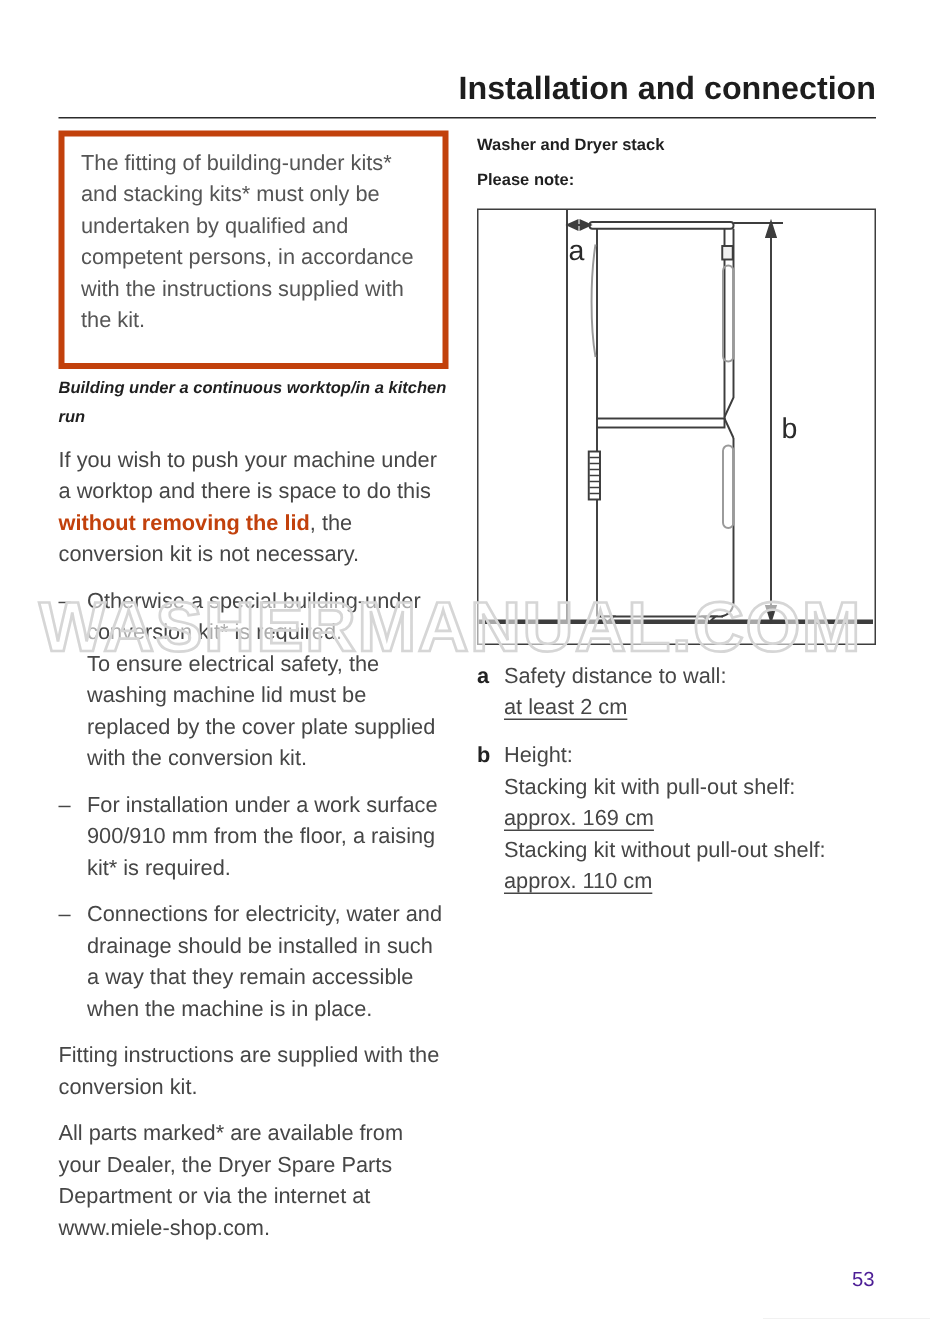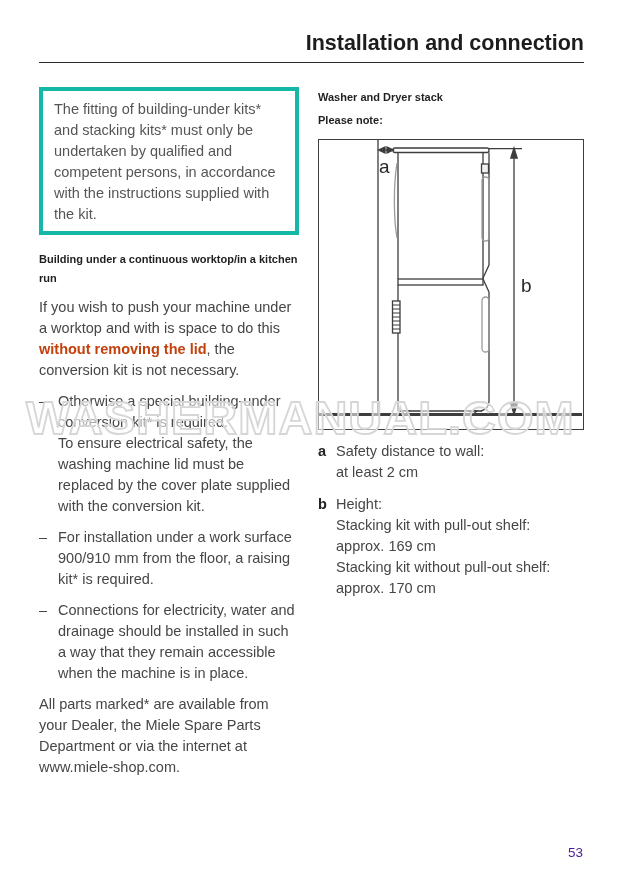--- a/index.html
+++ b/index.html
@@ -4,47 +4,47 @@
 <style>
   * { margin:0; padding:0; box-sizing:border-box; }
   html,body { background:#e8e8e8; }
   .page {
     position:relative; width:620px; height:879px; background:#ffffff;
     font-family:"Liberation Sans", sans-serif; color:#464646;
     font-size:14.5px; line-height:21px; overflow:hidden;
     margin:0 auto;
   }
   
-  .header { position:absolute; left:39px; top:30px; width:545px; }
+  .header { position:absolute; left:39px; top:46px; width:545px; }
   .page-title { font-size:21.5px; line-height:26px; font-weight:bold; color:#1d1d1d; text-align:right; }
   .title-rule { margin-top:6px; border-top:1.7px solid #2b2b2b; height:0; }
   
   .col-left  { position:absolute; left:39px;  top:84px; width:260px; }
   .col-right { position:absolute; left:318px; top:84px; width:266px; }
   
-  .warning-box { border:4px solid #14b8a6; padding:8px 11px 6px 11px; margin-top:3px; color:#555555; }
+  .warning-box { border:4px solid #c2410c; padding:8px 11px 17px 11px; margin-top:3px; color:#555555; }
   
   h2 { font-size:11px; line-height:18.5px; font-weight:bold; color:#1f1f1f; }
-  .col-left h2 { margin-top:15px; }
+  .col-left h2 { margin-top:4px;font-style:italic; }
   .col-right h2 { margin-top:4px; }
   .note-heading { margin-top:15px; }
   p.body { margin-top:10px; }
   b.inline-bold { color:#c2410c; }
   
   .bullet { display:flex; margin-top:10px; }
   .bullet .dash { width:19px; flex:none; }
   .bullet .btext { flex:1; }
   
   .figure { margin-top:10px; width:266px; height:291px; border:1.5px solid #3d3d3d; position:relative; background:#fff; }
   .figure svg { display:block; }
   
   .caption { display:flex; margin-top:11px; }
   .cap-label { width:18px; flex:none; font-weight:bold; color:#222222; }
   .cap-body div { min-height:21px; }
-  .u { text-underline-offset:2.5px; }
+  .u { text-decoration:underline; text-underline-offset:2.5px; }
   
   .watermark {
     position:absolute; left:26px; top:392px; width:594px;
     font-size:47px; font-weight:bold; letter-spacing:1px; line-height:52px;
     color:rgba(255,255,255,0.55);
     -webkit-text-stroke:1.8px #d6d6d6;
     z-index:6; pointer-events:none; white-space:nowrap;
   }
   
   .page-number { position:absolute; right:37px; top:842px; font-size:13.5px; color:#4c1d95; }
@@ -60,39 +60,40 @@
   </div>
 
   <div class="col-left">
 
     <div class="warning-box">
       <span>The fitting of building-under kits* and stacking kits* must only be undertaken by qualified and competent persons, in accordance with the instructions supplied with the kit.</span>
     </div>
 
     <h2>Building under a continuous worktop/in a kitchen run</h2>
 
-    <p class="body"><span>If you wish to push your machine under a worktop and with is space to do this </span><b class="inline-bold">without removing the lid</b><span>, the conversion kit is not necessary.</span></p>
+    <p class="body"><span>If you wish to push your machine under a worktop and there is space to do this </span><b class="inline-bold">without removing the lid</b><span>, the conversion kit is not necessary.</span></p>
 
     <div class="bullet">
       <span class="dash">–</span>
       <span class="btext"><span>Otherwise a special building-under conversion kit* is required.</span><br><span>To ensure electrical safety, the washing machine lid must be replaced by the cover plate supplied with the conversion kit.</span></span>
     </div>
 
     <div class="bullet">
       <span class="dash">–</span>
       <span class="btext">For installation under a work surface 900/910 mm from the floor, a raising kit* is required.</span>
     </div>
 
     <div class="bullet">
       <span class="dash">–</span>
       <span class="btext">Connections for electricity, water and drainage should be installed in such a way that they remain accessible when the machine is in place.</span>
     </div>
 
+    <p class="body">Fitting instructions are supplied with the conversion kit.</p>
 
-    <p class="body">All parts marked* are available from your Dealer, the Miele Spare Parts Department or via the internet at www.miele-shop.com.</p>
+    <p class="body">All parts marked* are available from your Dealer, the Dryer Spare Parts Department or via the internet at www.miele-shop.com.</p>
 
   </div>
 
   <div class="col-right">
 
     <h2>Washer and Dryer stack</h2>
 
 
     <h2 class="note-heading">Please note:</h2>
 
@@ -165,21 +166,21 @@
       </span>
     </div>
 
     <div class="caption">
       <span class="cap-label">b</span>
       <span class="cap-body">
         <div>Height:</div>
         <div>Stacking kit with pull-out shelf:</div>
         <div class="u">approx. 169 cm</div>
         <div>Stacking kit without pull-out shelf:</div>
-        <div class="u">approx. 170 cm</div>
+        <div class="u">approx. 110 cm</div>
       </span>
     </div>
 
   </div>
 
   <div class="watermark">WASHERMANUAL.COM</div>
 
   <div class="page-number">53</div>
 
 </div>

